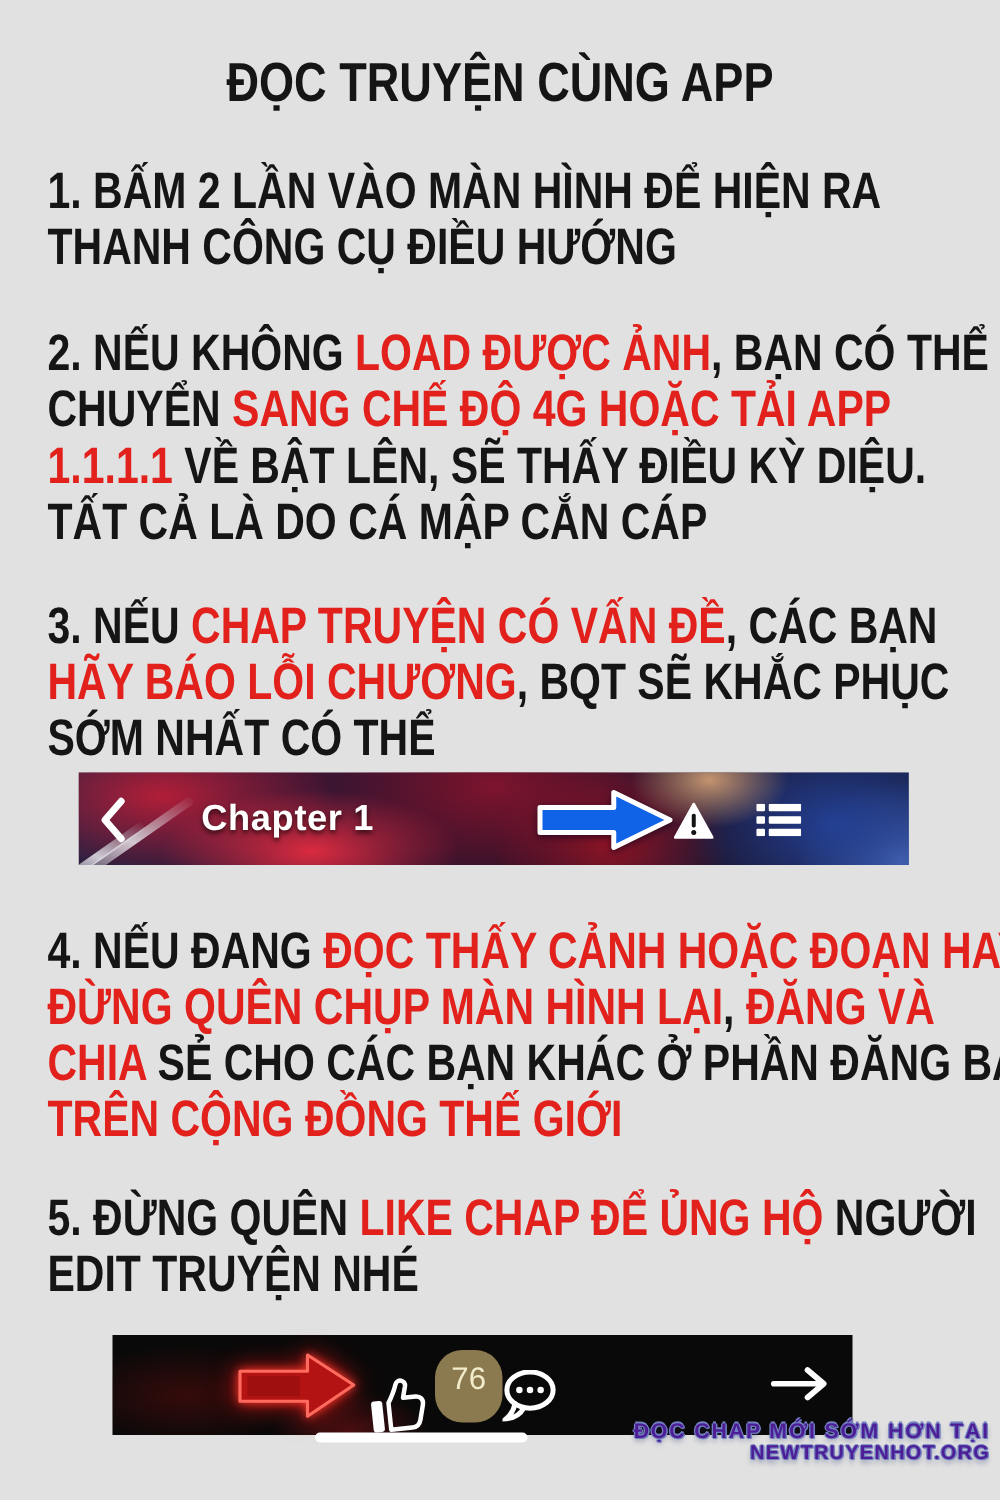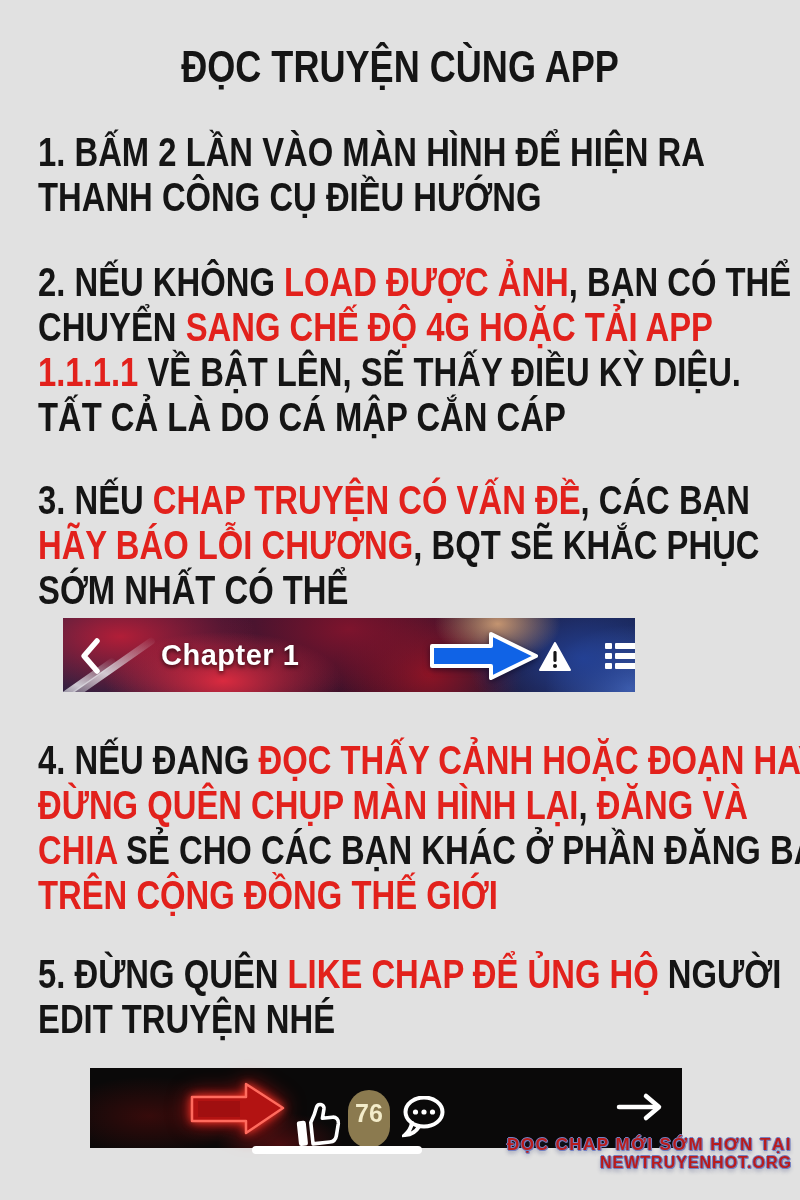--- a/index.html
+++ b/index.html
@@ -17,30 +17,31 @@
   .para{
     position:absolute;left:38px;
     font-size:41px;font-weight:700;line-height:45px;color:#151515;
     transform:scaleX(.80);transform-origin:left top;white-space:nowrap;
   }
   .para .red{color:#e2211c;}
   .p1{top:130px;} .p2{top:260px;} .p3{top:478px;} .p4{top:738px;} .p5{top:952px;}
 
   
   .chapter-bar{
-    position:absolute;left:63px;top:618px;width:572px;height:74px;overflow:hidden;
+    position:absolute;left:63px;top:618px;width:620px;height:74px;overflow:hidden;
     background:
       radial-gradient(90px 55px at 76% 8%,  rgba(205,155,115,.95), rgba(205,155,115,0) 70%),
       radial-gradient(150px 95px at 91% 55%, rgba(35,65,150,.95), rgba(35,65,150,0) 78%),
       radial-gradient(120px 90px at 99% 95%, rgba(95,135,225,.75), rgba(95,135,225,0) 70%),
       radial-gradient(170px 70px at 28% 85%, rgba(235,45,65,.9), rgba(235,45,65,0) 70%),
       radial-gradient(190px 85px at 10% 25%, rgba(200,30,55,.85), rgba(200,30,55,0) 72%),
       radial-gradient(170px 95px at 50% 15%, rgba(130,20,45,.95), rgba(130,20,45,0) 75%),
       radial-gradient(130px 100px at 64% 75%, rgba(160,20,35,.85), rgba(160,20,35,0) 72%),
       linear-gradient(100deg,#2a2142 0%,#3c1532 28%,#321028 55%,#1d1632 75%,#172048 100%);
+    padding-left: 44px;
   }
   .streak{position:absolute;background:linear-gradient(60deg,rgba(230,230,235,.0),rgba(230,230,235,.85),rgba(230,230,235,0));
     height:7px;width:120px;border-radius:4px;transform:rotate(-35deg);}
   .chapter-title{
     position:absolute;left:98px;top:21px;color:#fff;font-size:29px;font-weight:600;
     letter-spacing:.5px;text-shadow:0 2px 4px rgba(0,0,0,.65);white-space:nowrap;
   }
   .cb-back{position:absolute;left:14px;top:19px;}
   .cb-bluearrow{position:absolute;left:366px;top:12px;filter:drop-shadow(0 2px 3px rgba(0,0,25,.55));}
   .cb-warning{position:absolute;left:476px;top:24px;}
@@ -53,35 +54,35 @@
       radial-gradient(130px 55px at 10% 60%, rgba(90,12,12,.55), rgba(90,12,12,0) 72%),
       radial-gradient(90px 45px at 32% 95%, rgba(150,20,25,.45), rgba(150,20,25,0) 70%),
       #0a0909;
   }
   .bb-redarrow{
     position:absolute;left:100px;top:12px;
     filter:drop-shadow(0 0 4px rgba(255,60,45,.95)) drop-shadow(0 0 10px rgba(255,20,20,.7));
   }
   .bb-thumb{position:absolute;left:205px;top:34px;transform:rotate(-6deg);}
   .bb-badge{
-    position:absolute;left:258px;top:22px;width:42px;height:58px;border-radius:22px;
-    background:#8b7a4f;color:#f3ecca;font-size:25px;font-weight:700;
+    position:absolute;left:258px;top:12px;width:54px;height:58px;border-radius:22px;
+    background:#8b7a4f;color:#f3ecca;font-size:25px;font-weight:400;
     display:flex;align-items:flex-start;justify-content:center;padding-top:9px;box-sizing:border-box;
   }
   .bb-comment{position:absolute;left:312px;top:28px;}
   .bb-next{position:absolute;left:526px;top:24px;}
   .home-indicator{
     position:absolute;left:252px;top:1146px;width:170px;height:8px;
     background:#fff;border-radius:4px;
   }
 
   
   .watermark{
     position:absolute;right:8px;top:1136px;text-align:right;
-    color:#b91c1c;font-weight:700;line-height:1.08;
+    color:#4c1d95;font-weight:700;line-height:1.08;
     text-shadow:
       1px 0 0 #7380c2, -1px 0 0 #7380c2, 0 1px 0 #7380c2, 0 -1px 0 #7380c2,
       1px 1px 0 #7380c2, 0 3px 4px rgba(45,55,110,.45);
   }
   .watermark .wm-line1{font-size:17px;letter-spacing:1.5px;}
   .watermark .wm-line2{font-size:16px;letter-spacing:1px;}
 </style>
 </head>
 <body>
 

